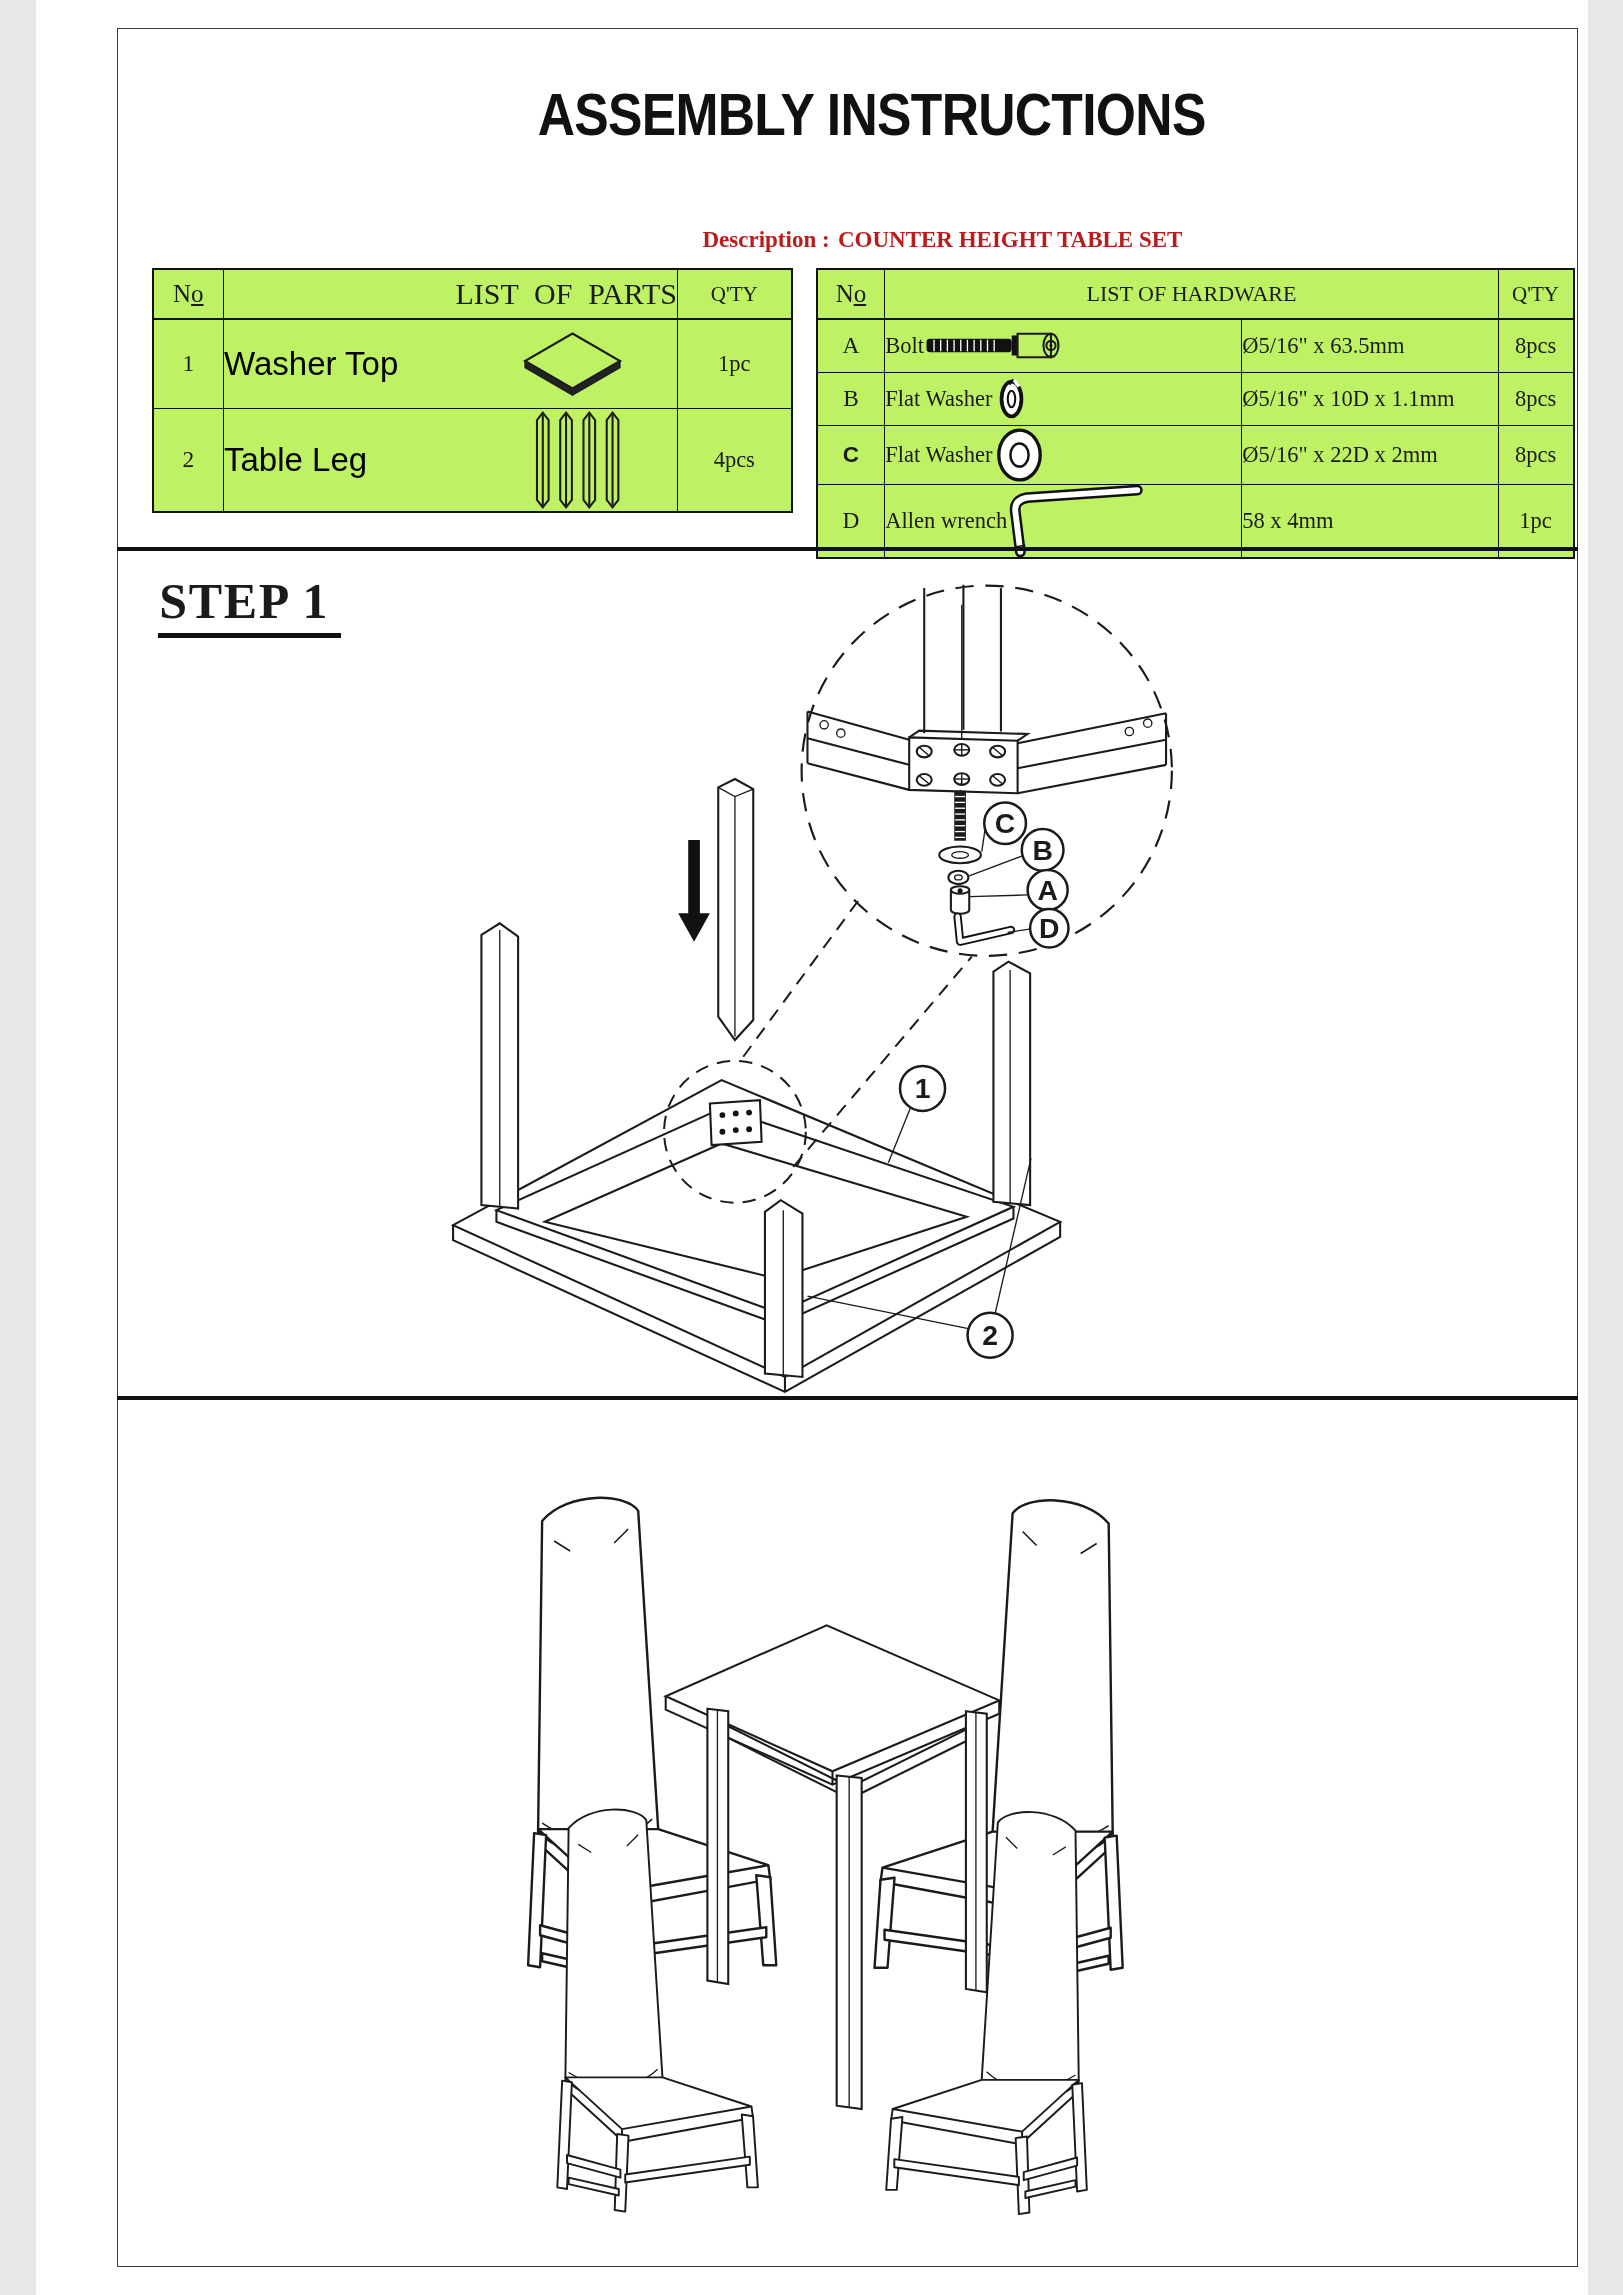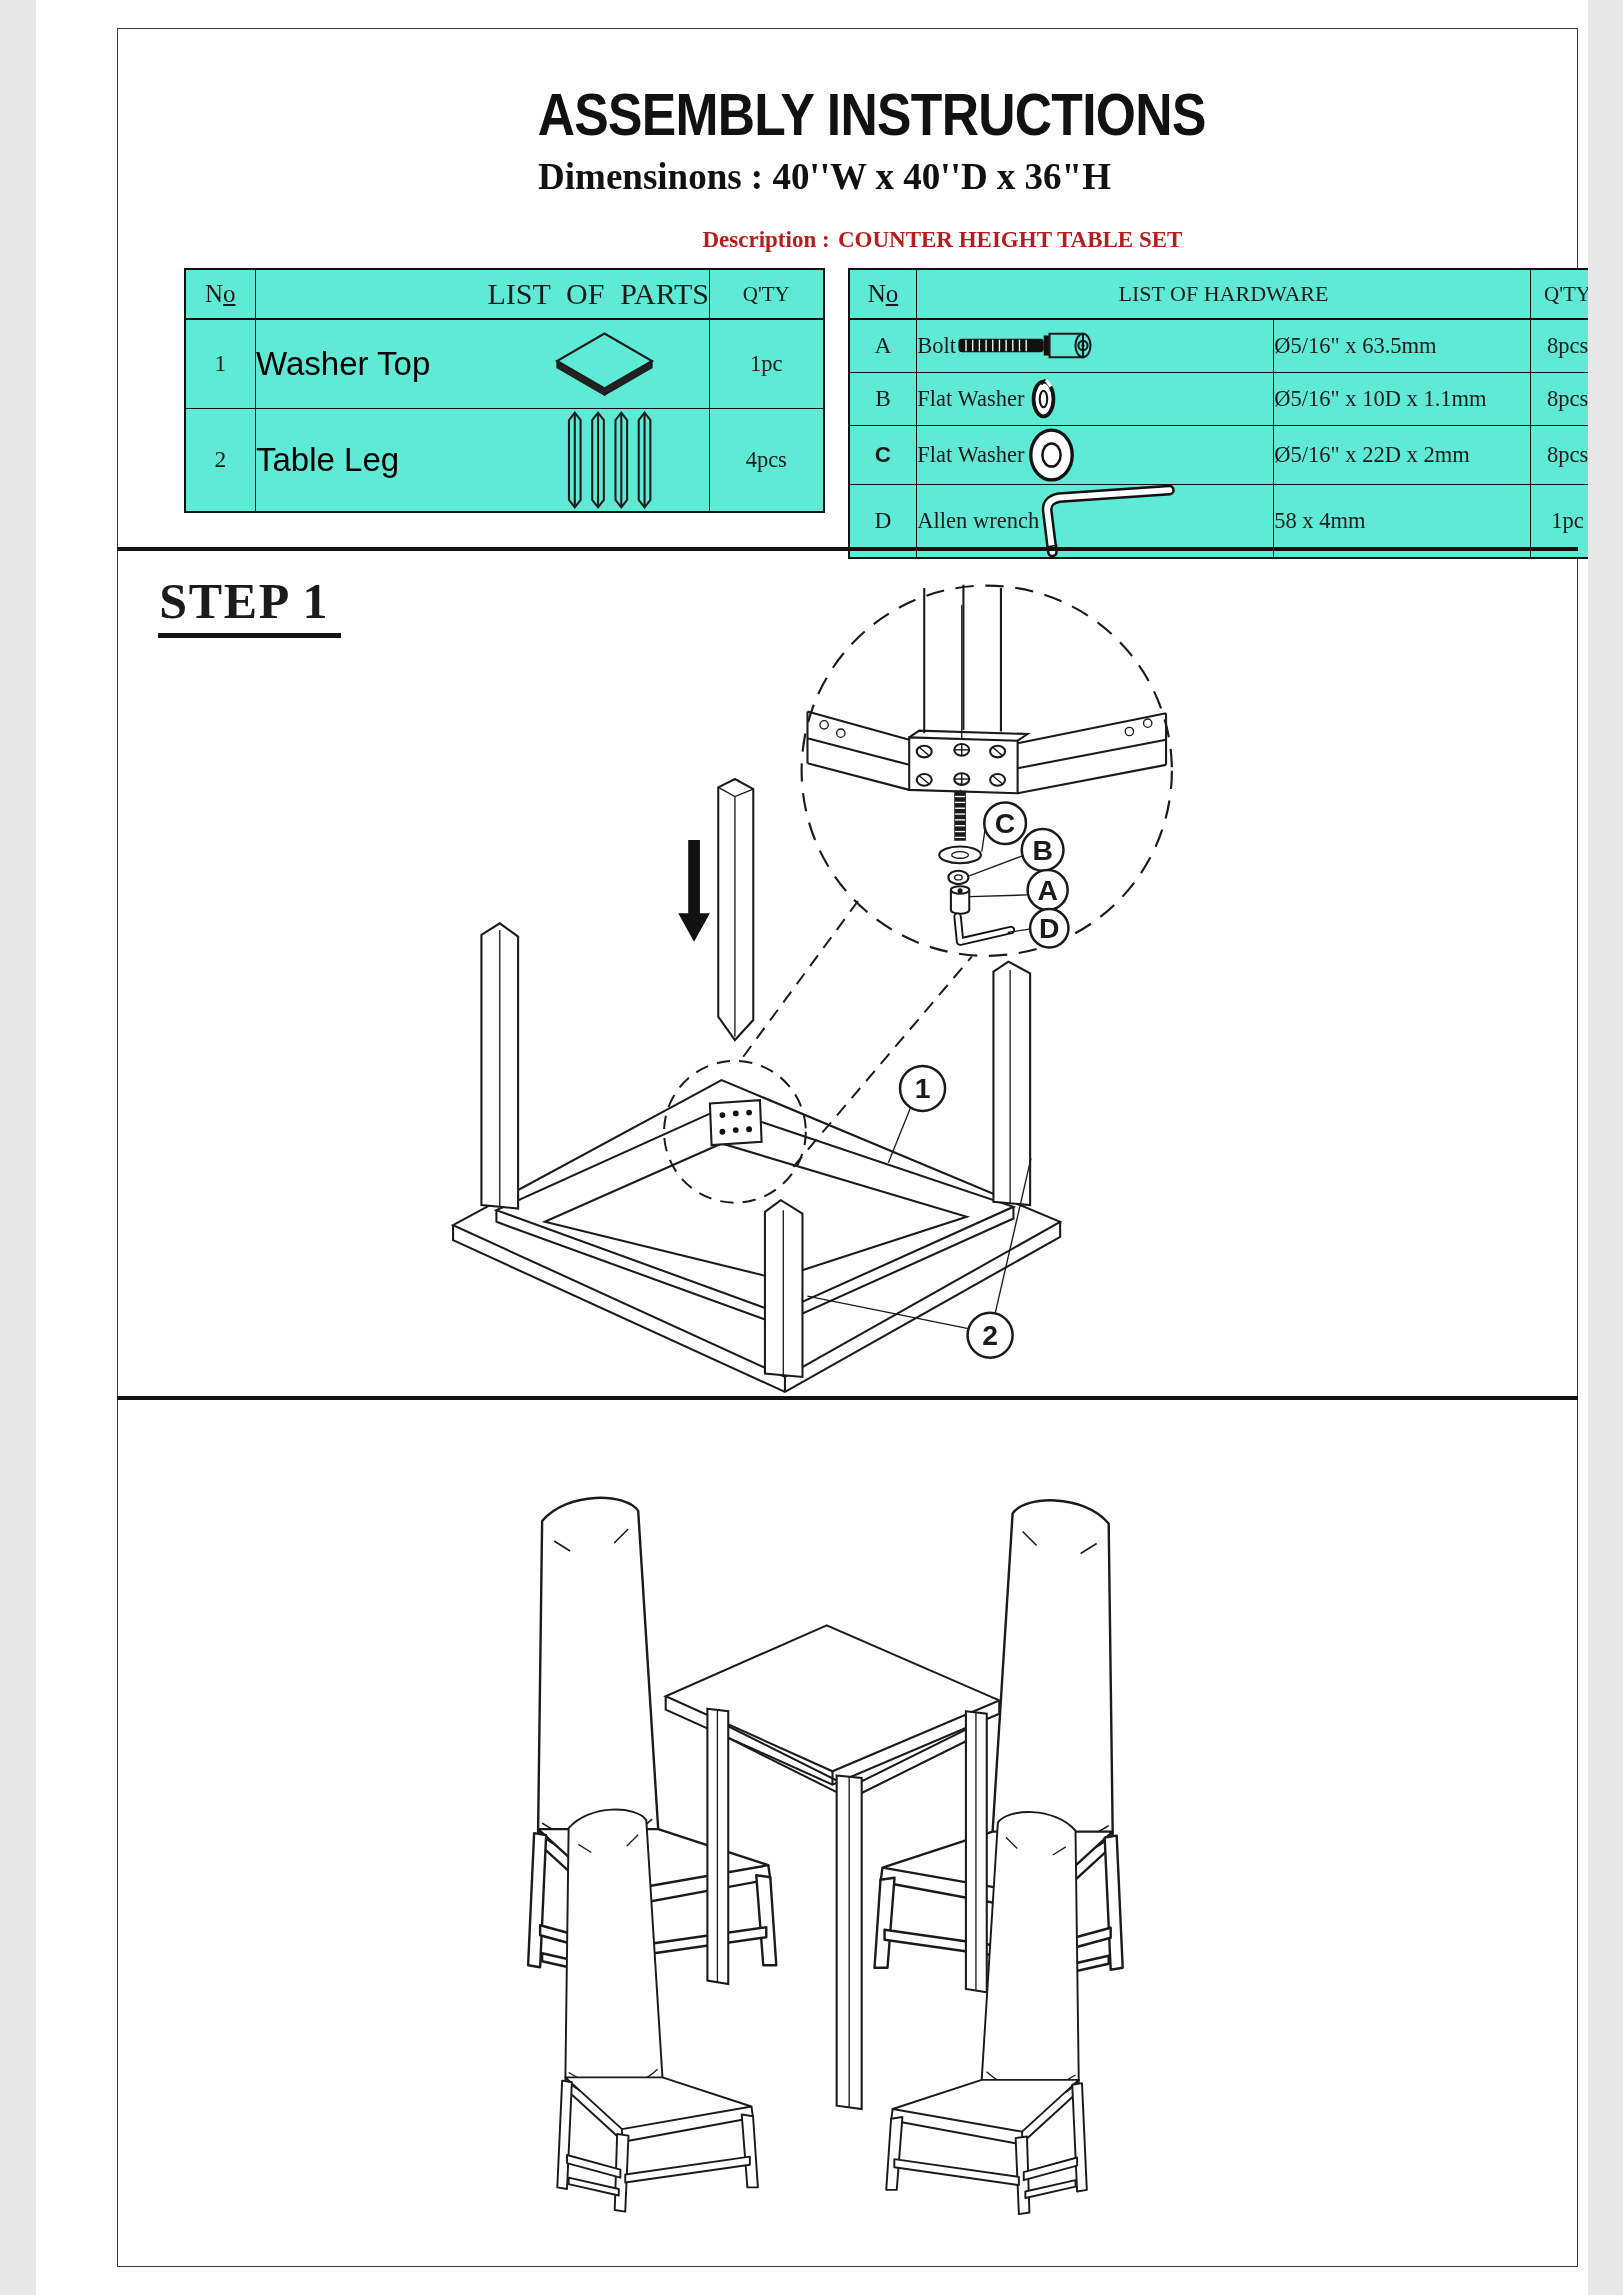--- a/index.html
+++ b/index.html
@@ -22,22 +22,21 @@
     position:absolute; left:372px; top:155px; width:834px; text-align:center;
     font-weight:bold; font-size:37px; white-space:nowrap; color:#111;
   }
   .desc{
     position:absolute; left:667px; top:227px; font-weight:bold; font-size:23px;
     white-space:nowrap; color:#b91c1c;
   }
   .desc .desc-val{margin-left:8.3px;}
   table.tbl{
     position:absolute; border-collapse:collapse; table-layout:fixed;
-    background:#5eead4;
-    margin-left:32px;
+    background:#bef264;
   }
   table.tbl td, table.tbl th{
     border:1.7px solid #111; padding:0; font-weight:normal; overflow:hidden;
     vertical-align:middle; box-sizing:border-box;
   }
   table.tbl{border:2.5px solid #111;}
   table.tbl tr.head th{border-bottom:2.5px solid #111;}
   .parts{left:116px; top:268px; width:639px;}
   .hw{left:780px; top:268px; width:759px;}
   th.no, td.num{text-align:center;}
@@ -79,21 +78,20 @@
   }
   .icon-svg{display:block;}
 </style>
 </head>
 <body>
 
 <div class="page">
   <div class="frame"></div>
 
   <div class="title">ASSEMBLY INSTRUCTIONS</div>
-  <div class="dims">Dimensinons : 40''W x 40''D x 36"H</div>
   <div class="desc">
     <span>Description :</span><span class="desc-val">COUNTER HEIGHT TABLE SET</span>
   </div>
 
   <table class="tbl parts">
     <colgroup>
         <col style="width:71px">
         <col style="width:454px">
         <col style="width:114px">
       </colgroup>

